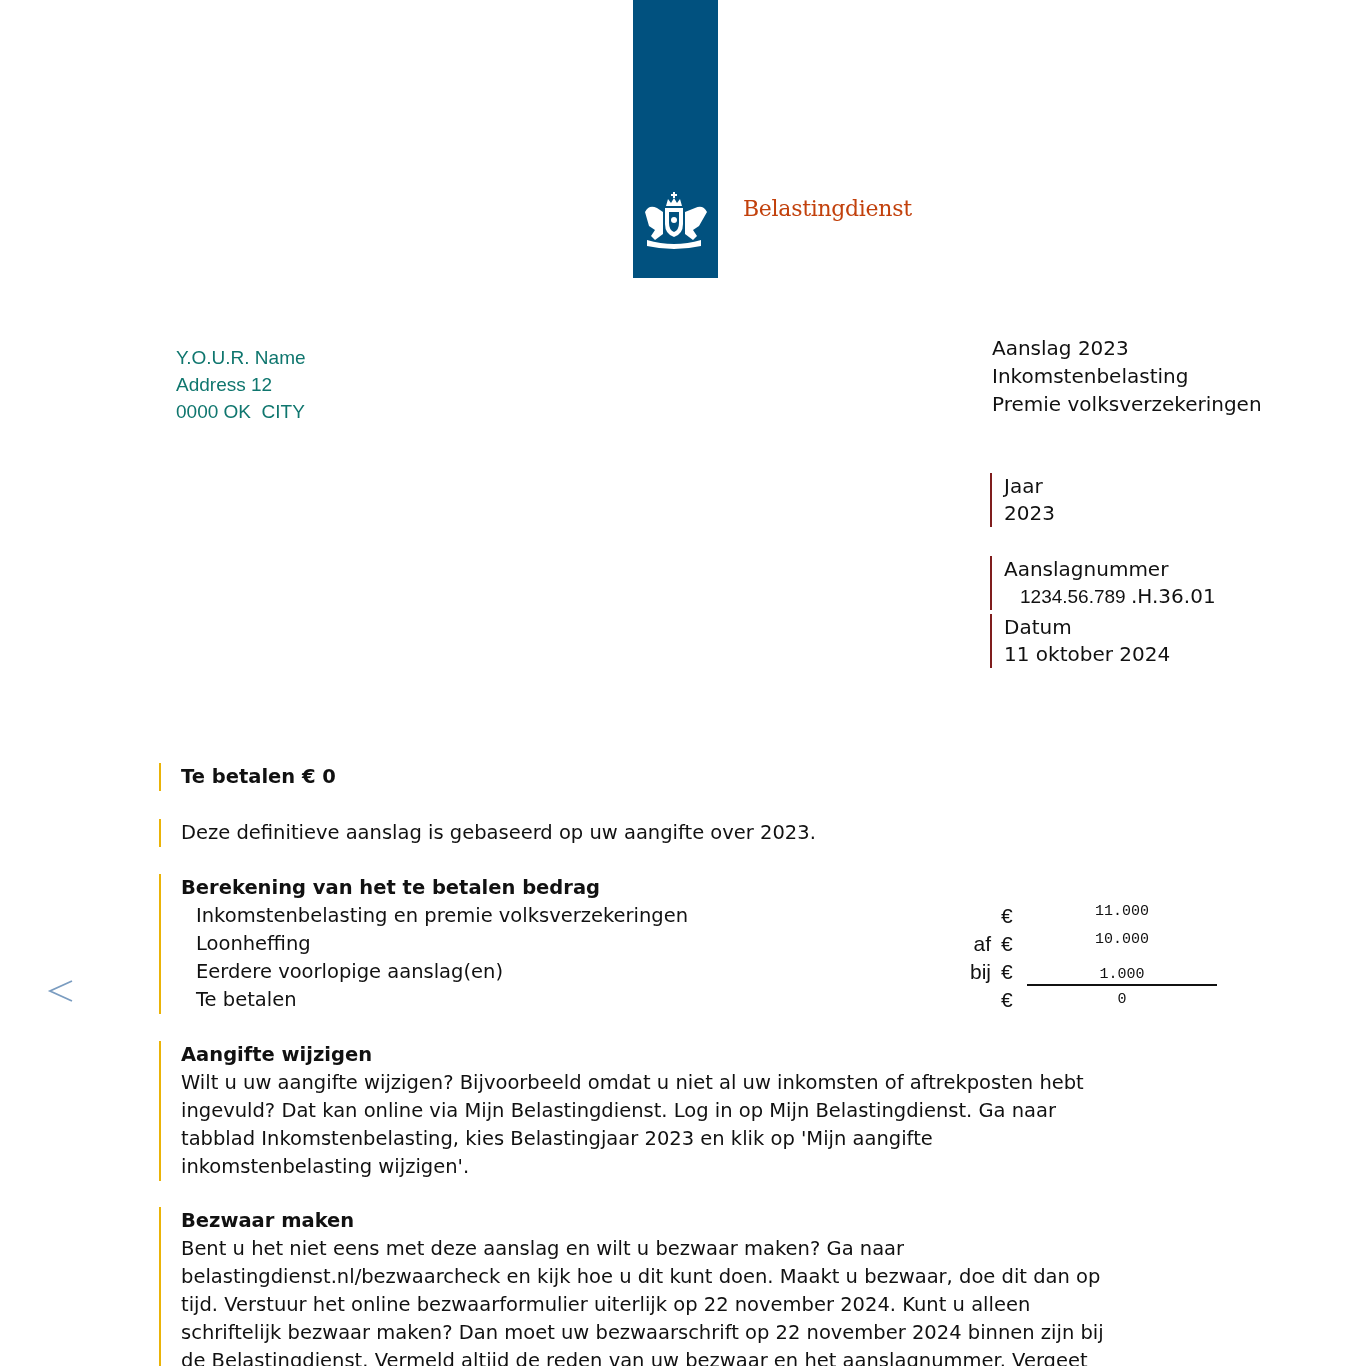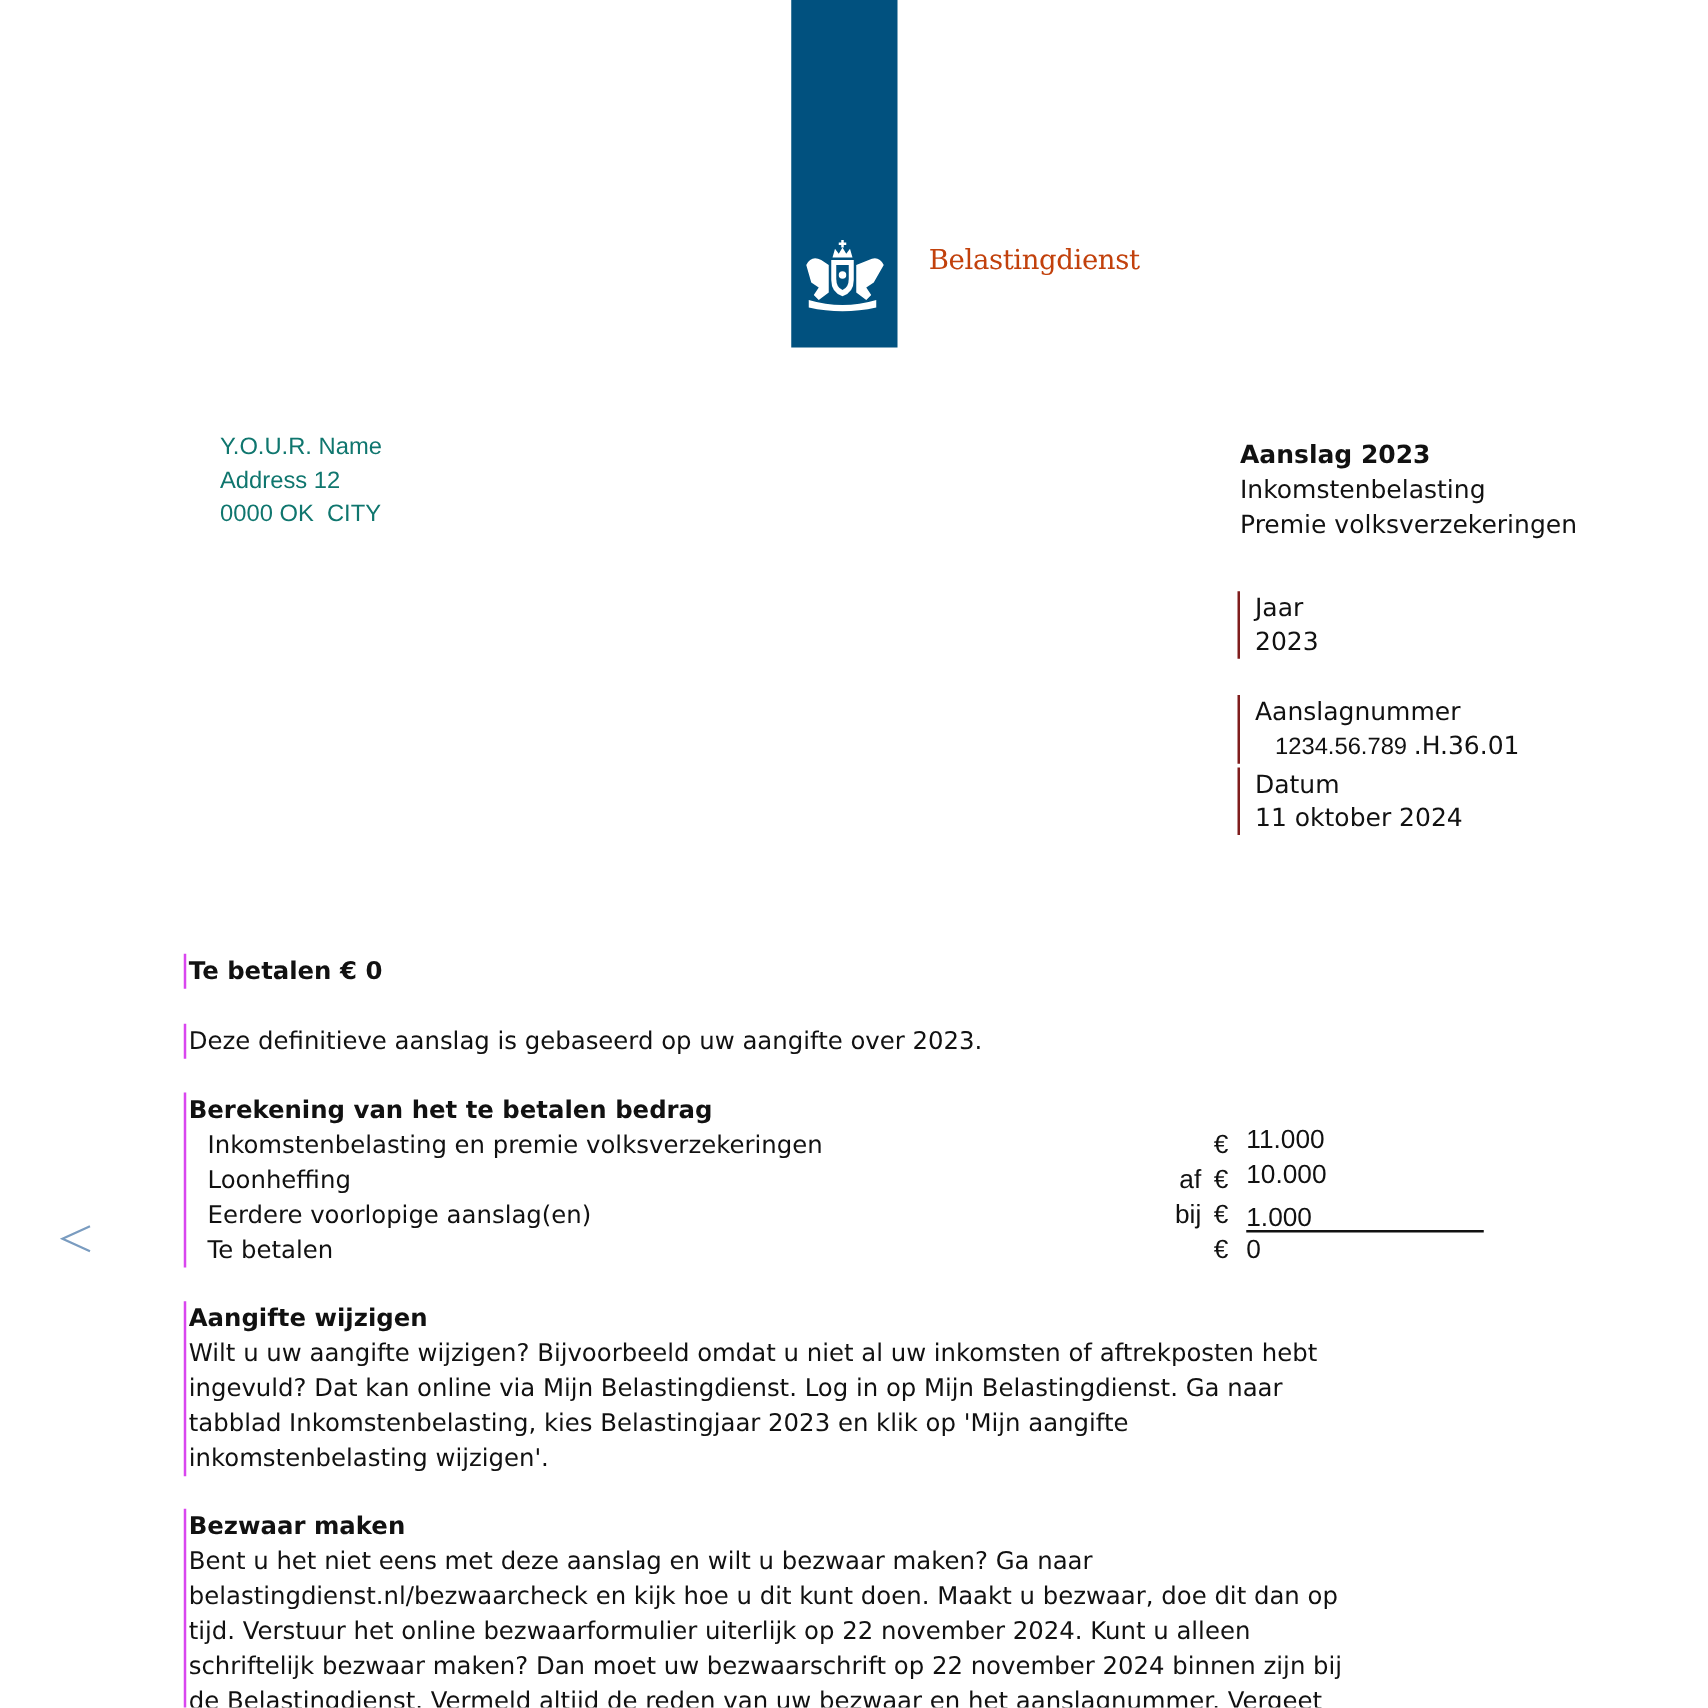--- a/index.html
+++ b/index.html
@@ -3,32 +3,32 @@
 <meta charset="utf-8">
 <style>
   html, body { margin: 0; padding: 0; background: #ffffff; }
   body { width: 1366px; height: 1366px; position: relative; overflow: hidden;
          font-family: "DejaVu Sans", sans-serif; color: #111; }
   .logo-bar { position: absolute; left: 633px; top: 0; width: 85px; height: 278px; background: #01517f; }
   .crest { position: absolute; left: 639px; top: 190px; width: 74px; height: 66px; }
   .brand { position: absolute; left: 743px; top: 196px; font-family: "DejaVu Serif", serif; font-size: 22px; color: #c2410c; letter-spacing: -0.3px; }
   .addr { position: absolute; left: 176px; top: 344px; font-family: "Liberation Sans", sans-serif; font-size: 19px; line-height: 27px; color: #0f766e; }
   .doc-title { position: absolute; left: 992px; top: 334px; font-size: 20px; line-height: 28px; }
-  .doc-title .b { font-weight: bold; margin-top: 15px; }
+  .doc-title .b { font-weight: normal; }
   .meta { position: absolute; left: 990px; border-left: 2px solid #7f1d1d; padding-left: 12px; font-size: 20px; line-height: 27px; }
   .meta .num { font-family: "Liberation Sans", sans-serif; font-size: 19px; padding-left: 16px; }
   .meta .num .suffix { font-family: "DejaVu Sans", sans-serif; font-size: 20px; }
-  .block { position: absolute; left: 147px; border-left: 2px solid #d946ef; padding-left: 2px; font-size: 19.5px; line-height: 28px; }
+  .block { position: absolute; left: 159px; border-left: 2px solid #eab308; padding-left: 20px; font-size: 19.5px; line-height: 28px; }
   .block .h { font-weight: bold; }
   .para { width: 990px; }
   .calc-row { display: flex; height: 28px; margin-left: 15px; }
   .calc-row .lbl { width: 750px; }
   .calc-row .ab { width: 45px; text-align: right; font-family: "Liberation Sans", sans-serif; font-size: 21px; padding-right: 10px; }
   .calc-row .cur { width: 20px; font-family: "Liberation Sans", sans-serif; font-size: 21px; }
-  .calc-row .amt { width: 190px; text-align: left; font-family: Liberation Sans, sans-serif; font-size: 21px; margin-left: 6px; }
+  .calc-row .amt { width: 190px; text-align: center; font-family: Liberation Mono, monospace; font-size: 15px; margin-left: 6px; }
   .calc-row .amt.under { border-bottom: 2px solid #111; height: 26px; line-height: 34px; }
   .calc-row .amt.top { line-height: 20px; }
   .back-chevron { position: absolute; left: 46px; top: 975px; width: 30px; height: 32px; cursor: pointer; }
 </style>
 </head>
 <body>
 
 <div class="logo-bar"></div>
 <svg class="crest" viewBox="0 0 74 66">
   <g fill="#ffffff">

